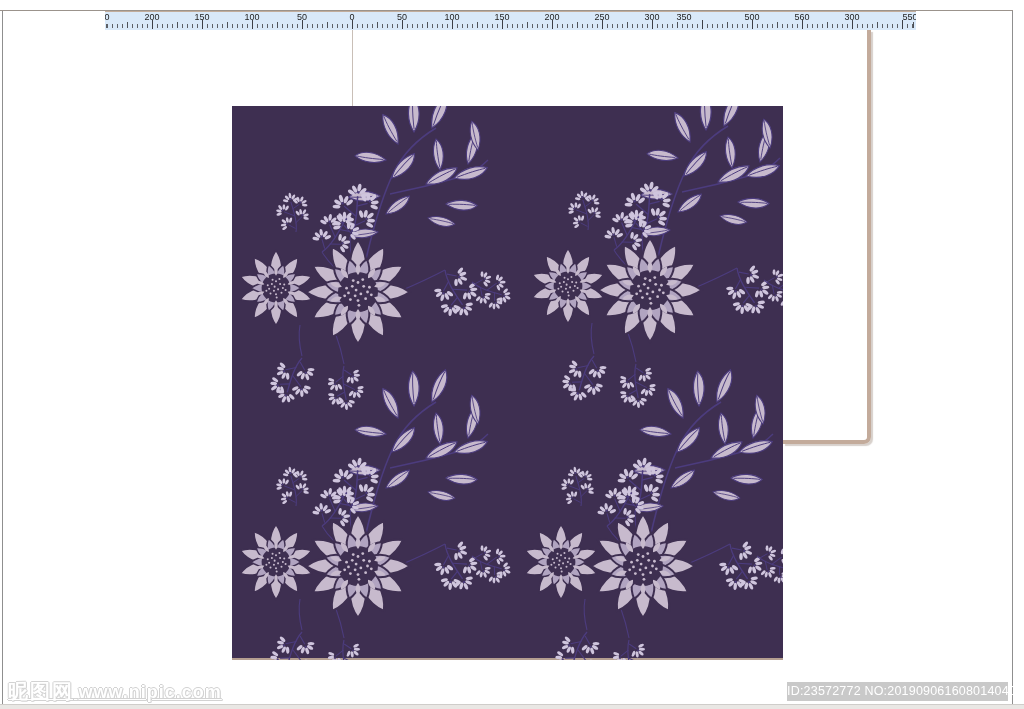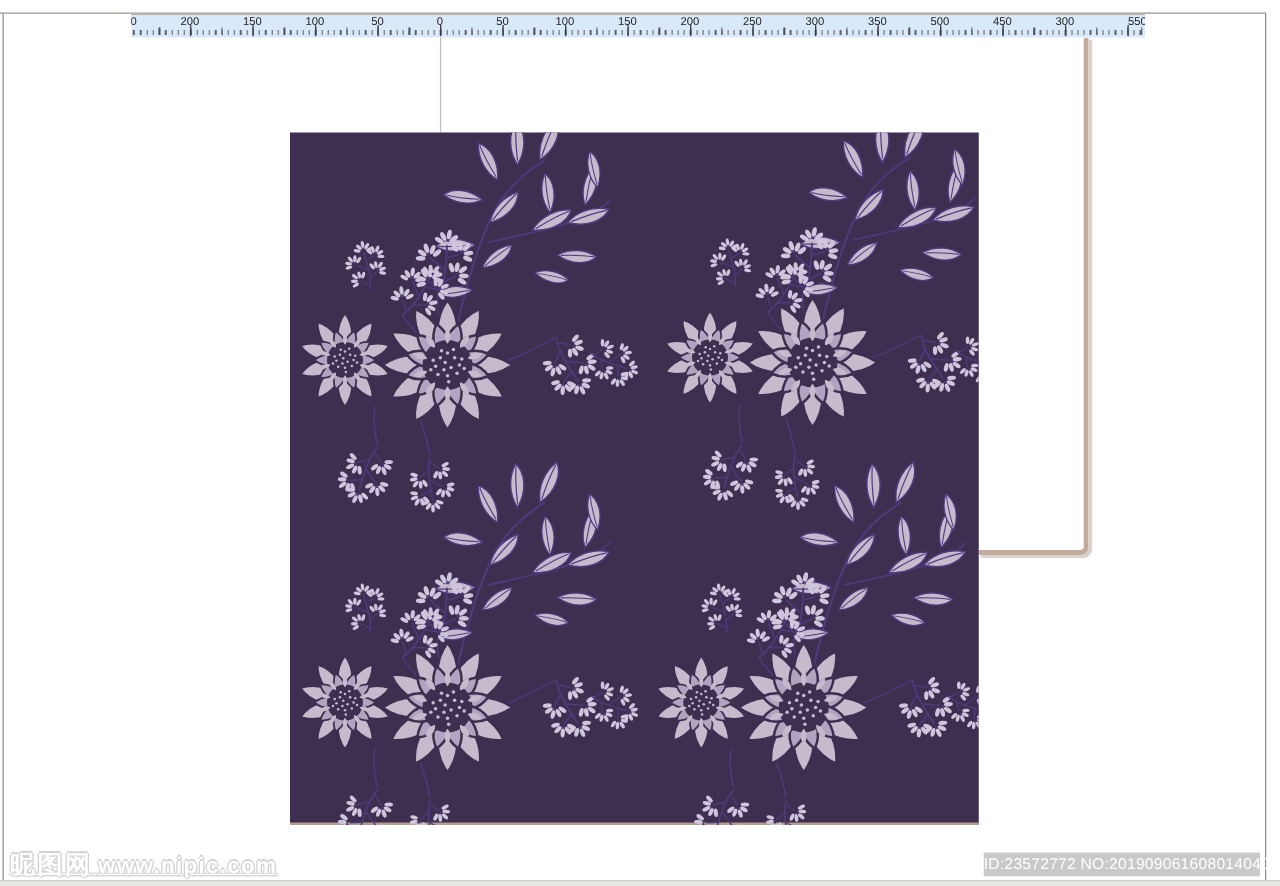--- a/index.html
+++ b/index.html
@@ -94,25 +94,25 @@
       <span class="rlabel" style="left: 347px;">100</span>
       <div class="rtick" style="left: 347px;"></div>
       <span class="rlabel" style="left: 397px;">150</span>
       <div class="rtick" style="left: 397px;"></div>
       <span class="rlabel" style="left: 447px;">200</span>
       <div class="rtick" style="left: 447px;"></div>
       <span class="rlabel" style="left: 497px;">250</span>
       <div class="rtick" style="left: 497px;"></div>
       <span class="rlabel" style="left: 547px;">300</span>
       <div class="rtick" style="left: 547px;"></div>
-      <span class="rlabel" style="left: 597px;">350</span>
+      <span class="rlabel" style="left: 579px;">350</span>
       <div class="rtick" style="left: 597px;"></div>
       <span class="rlabel" style="left: 647px;">500</span>
       <div class="rtick" style="left: 647px;"></div>
-      <span class="rlabel" style="left: 697px;">450</span>
+      <span class="rlabel" style="left: 697px;">560</span>
       <div class="rtick" style="left: 697px;"></div>
       <span class="rlabel" style="left: 747px;">300</span>
       <div class="rtick" style="left: 747px;"></div>
       <span class="rlabel" style="left: 805px;">550</span>
       <div class="rtick" style="left: 797px;"></div>
     </div>
 
   <div id="guide-line"></div>
 
   <div id="repeat-frame"></div>

